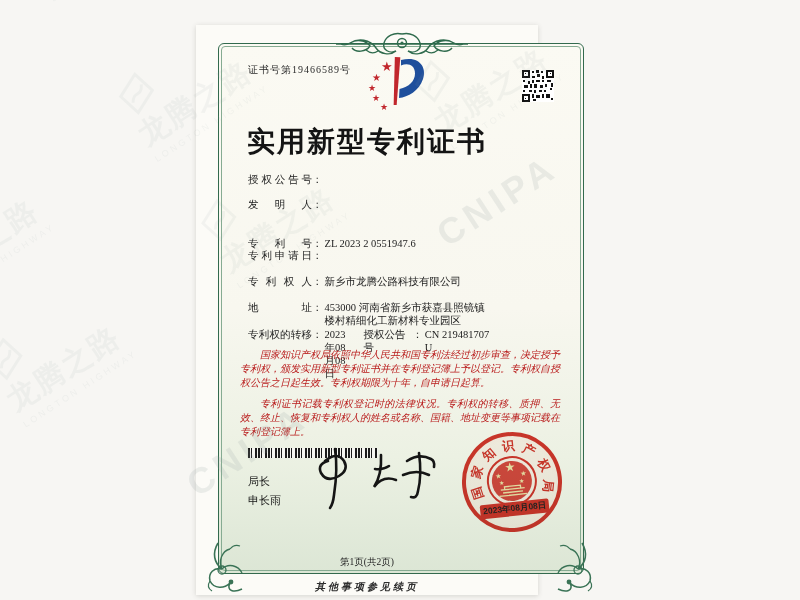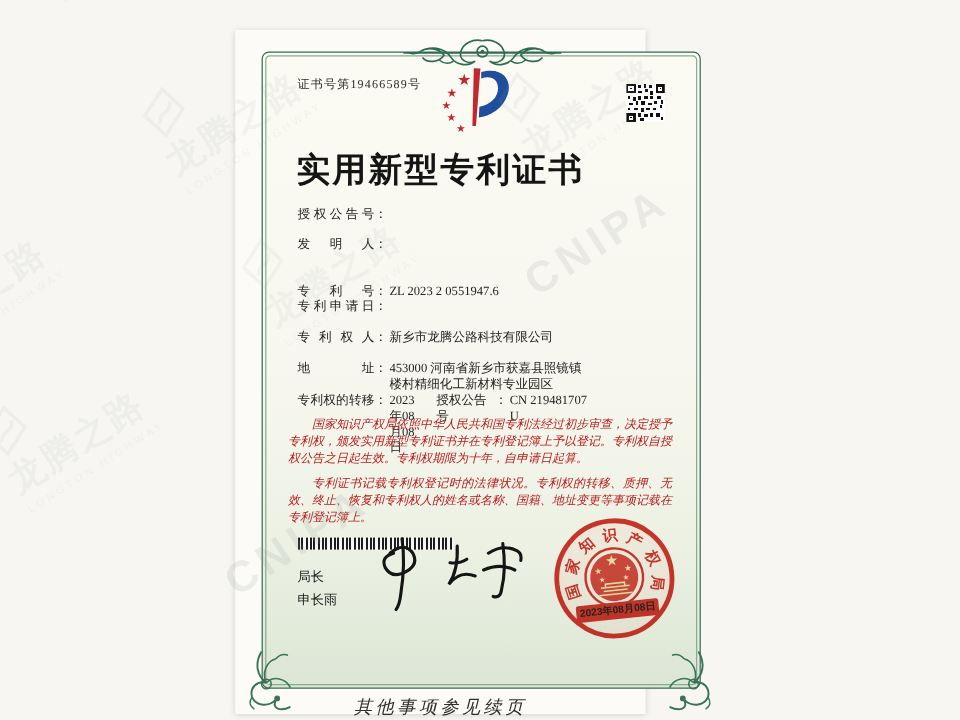--- a/index.html
+++ b/index.html
@@ -69,22 +69,22 @@
   .sc3{transform:rotate(0deg) translateY(-36px);}
   .sc4{transform:rotate(34deg) translateY(-36px);}
   .sc5{transform:rotate(68deg) translateY(-36px);}
   .sc6{transform:rotate(102deg) translateY(-36px);}
   .seal-emblem{position:absolute;left:50%;top:50%;width:52px;height:56px;margin:-29px 0 0 -26px;}
   .seal-date{position:absolute;left:50%;top:50%;transform:translate(-50%,20px);
     background:#d3281e;color:#141414;font-size:8.5px;font-weight:bold;padding:1px 3px;
     white-space:nowrap;border-radius:2px;font-family:"Liberation Sans",sans-serif;}
 
   .page-num{position:absolute;left:0;top:531px;width:100%;text-align:center;font-size:9.5px;color:#222;}
-  .note{position:absolute;left:0;top:555px;width:100%;text-align:center;font-size:15px;
-    letter-spacing:3px;font-style:italic;color:#2e2e2e;}
+  .note{position:absolute;left:0;top:555px;width:100%;text-align:center;font-size:10px;
+    letter-spacing:3px;font-style:italic;color:#2e2e2e;font-weight:bold;}
 </style>
 </head>
 <body>
 
 <div class="stage">
 
   <div class="wm-layer">
     <div class="wm-grid" id="wm-grid">
 
     <div class="wm-tile">
@@ -363,15 +363,16 @@
         <text x="13" y="31" font-size="6" fill="#f6e9b0" font-family="DejaVu Sans, sans-serif">★</text>
         <text x="33" y="31" font-size="6" fill="#f6e9b0" font-family="DejaVu Sans, sans-serif">★</text>
         <g stroke="#f6e9b0" stroke-width="1.3" fill="none">
           <path d="M14 36 h24 M16 39 h20 M12 42 h28"></path>
           <path d="M18 36 v-3 h16 v3"></path>
         </g>
       </svg>
       <span class="seal-date">2023年08月08日</span>
     </div>
 
+    <div class="page-num">第1页(共2页)</div>
     <div class="note">其他事项参见续页</div>
   </div>
 </div>
 
 </body></html>

